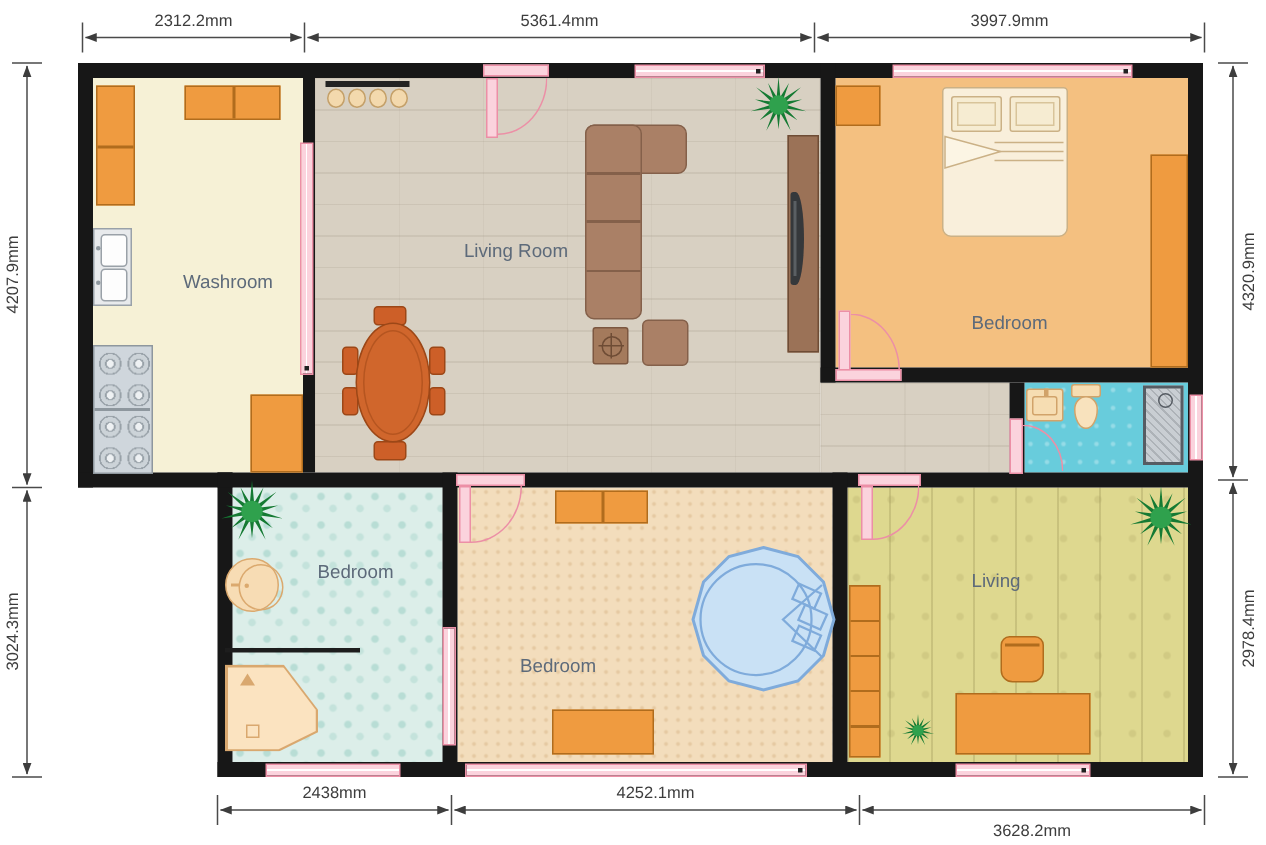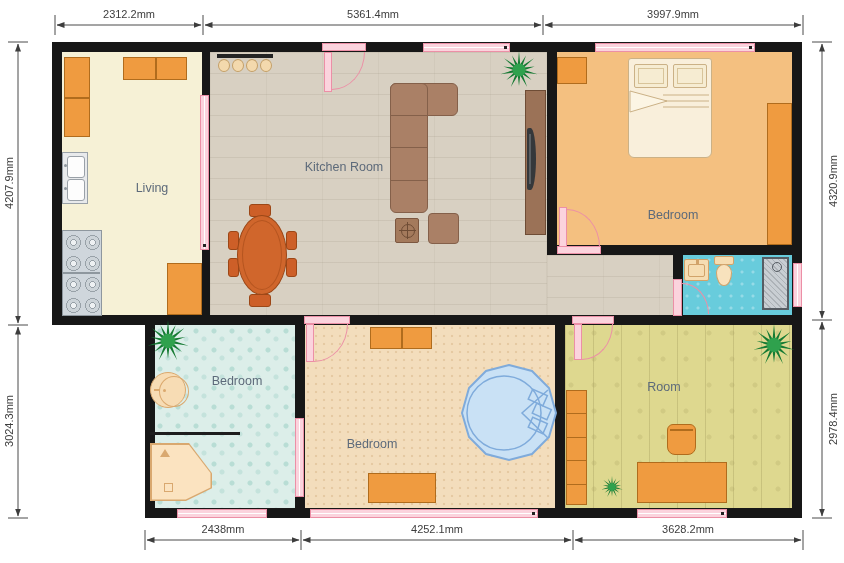--- a/index.html
+++ b/index.html
@@ -95,21 +95,21 @@
 
   <div class="dim" style="left:129px;top:14px;">2312.2mm</div>
   <div class="dim" style="left:373px;top:14px;">5361.4mm</div>
   <div class="dim" style="left:673px;top:14px;">3997.9mm</div>
   <div class="dim dimV" style="left:9px;top:183px;">4207.9mm</div>
   <div class="dim dimV" style="left:9px;top:421px;">3024.3mm</div>
   <div class="dim dimV" style="left:833px;top:181px;">4320.9mm</div>
   <div class="dim dimV" style="left:833px;top:419px;">2978.4mm</div>
   <div class="dim" style="left:223px;top:529px;">2438mm</div>
   <div class="dim" style="left:437px;top:529px;">4252.1mm</div>
-  <div class="dim" style="left:688px;top:529px;">3628.2mm</div>
+  <div class="dim" style="left:688px;top:554px;">3628.2mm</div>
 
   <div class="floor f-kitchen" style="left:62px;top:52px;width:140px;height:263px;"></div>
   <div class="floor f-living" style="left:210px;top:52px;width:337px;height:263px;"></div>
   <div class="floor f-living" style="left:547px;top:255px;width:126px;height:60px;"></div>
   <div class="floor f-bed1" style="left:557px;top:52px;width:235px;height:193px;"></div>
   <div class="floor f-bath" style="left:683px;top:255px;width:109px;height:60px;"></div>
   <div class="floor f-wash" style="left:155px;top:325px;width:140px;height:183px;"></div>
   <div class="floor f-bed2" style="left:305px;top:325px;width:250px;height:183px;"></div>
   <div class="floor f-study" style="left:565px;top:325px;width:227px;height:183px;"></div>
 
@@ -284,20 +284,20 @@
     <div class="abs" style="left:2px;top:4px;right:2px;height:1.5px;background:#b06c1d;"></div>
   </div>
   <div class="cab" style="left:637px;top:462px;width:90px;height:41px;"></div>
   <div class="plant" style="left:601px;top:476px;">
       <svg width="22" height="22" viewBox="0 0 22 22">
         <polygon points="11.0,0.0 11.7,7.9 15.1,2.6 13.0,8.5 19.6,4.1 13.9,9.6 20.1,8.9 14.2,11.0 21.7,13.4 13.9,12.4 18.3,16.8 13.0,13.5 15.8,20.9 11.7,14.1 11.0,20.4 10.3,14.1 6.2,20.9 9.0,13.5 3.7,16.8 8.1,12.4 0.3,13.4 7.8,11.0 1.9,8.9 8.1,9.6 2.4,4.1 9.0,8.5 6.9,2.6 10.3,7.9" fill="#157a33"></polygon>
         <circle cx="11" cy="11" r="3.74" fill="#2fa14d"></circle>
       </svg>
     </div>
 
-  <div class="label" style="left:152px;top:188px;">Living</div>
-  <div class="label" style="left:344px;top:167px;">Kitchen Room</div>
+  <div class="label" style="left:152px;top:188px;">Washroom</div>
+  <div class="label" style="left:344px;top:167px;">Living Room</div>
   <div class="label" style="left:673px;top:215px;">Bedroom</div>
   <div class="label" style="left:237px;top:381px;">Bedroom</div>
   <div class="label" style="left:372px;top:444px;">Bedroom</div>
-  <div class="label" style="left:664px;top:387px;">Room</div>
+  <div class="label" style="left:664px;top:387px;">Living</div>
 
 </div>
 
 </body></html>

